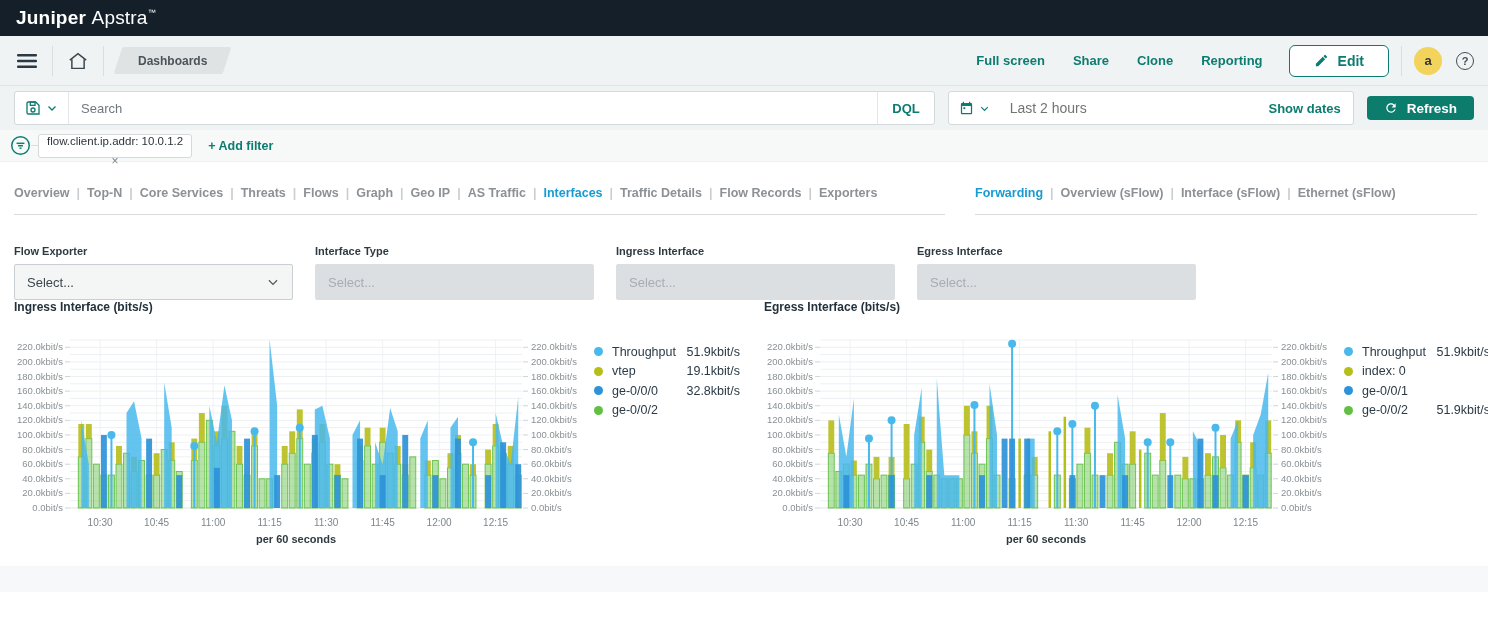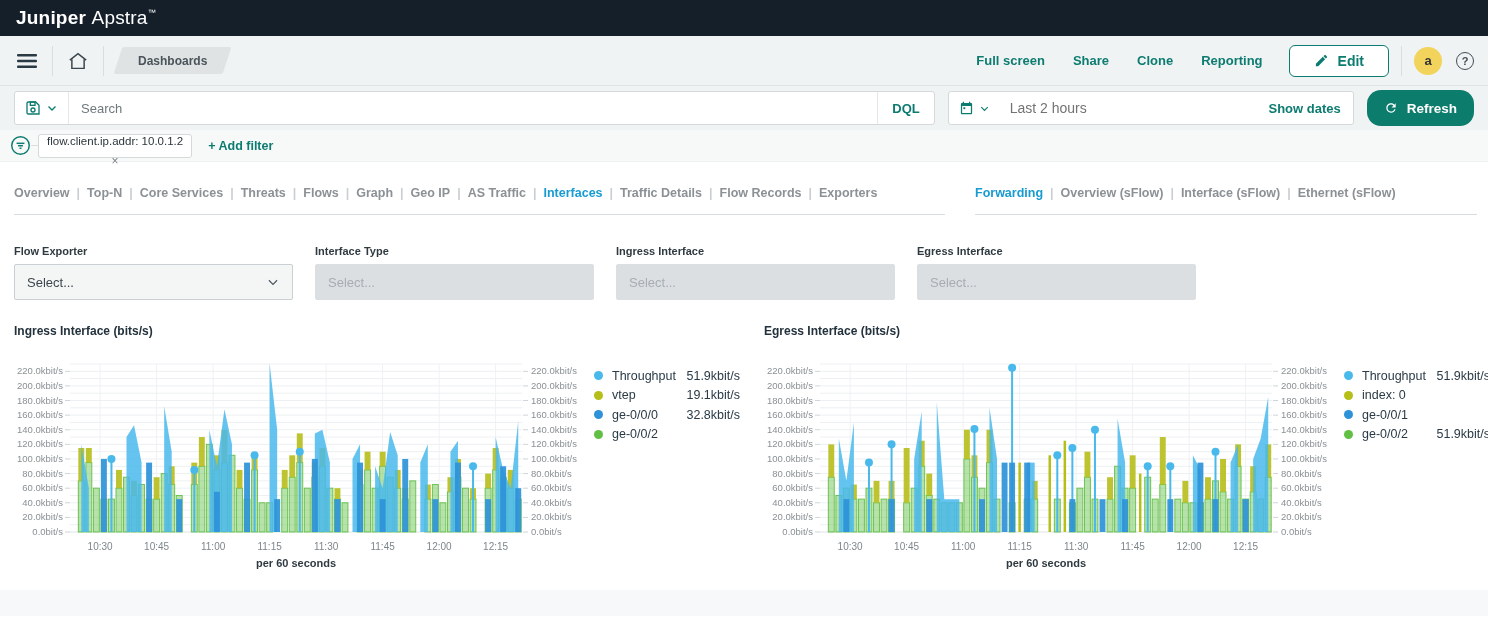--- a/index.html
+++ b/index.html
@@ -42,21 +42,21 @@
   .seg { display:flex; align-items:center; padding:0 10px; gap:5px; height:100%; }
   .seg-div { width:1px; height:100%; background:#e3e7e7; }
   .searchbox input { flex:1; border:none; outline:none; font-size:13px; color:#333; padding:0 12px;
     font-family:"Liberation Sans", sans-serif; background:transparent; }
   .searchbox input::placeholder { color:#6f787c; }
   .dql { color:var(--teal,#0d7c70); font-weight:bold; font-size:13px; padding:0 14px; border-left:1px solid #e3e7e7;
     height:100%; display:flex; align-items:center; cursor:pointer; }
   .datebox { width:406px; }
   .date-text { font-size:14px; color:#737373; padding:0 10px; flex:1; }
   .showdates { color:var(--teal,#0d7c70); font-weight:bold; font-size:13px; padding-right:12px; cursor:pointer; }
-  .refresh-btn { height:36px; background:var(--refresh-bg,#0c7c6d); color:#fff; border:none; border-radius:14px;
+  .refresh-btn { height:24px; background:var(--refresh-bg,#0c7c6d); color:#fff; border:none; border-radius:4px;
     font-weight:bold; font-size:13.5px; padding:0 17px; display:flex; align-items:center; gap:9px; cursor:pointer;
     font-family:"Liberation Sans", sans-serif; }
 
   
   .filterrow { height:32px; background:#f7f9f9; display:flex; align-items:center; padding:0 10px; border-bottom:1px solid #eef1f1; }
   .connector { width:7px; height:1px; background:#d9dede; }
   .fchip { background:#fff; border:1px solid #d4d9d9; border-radius:3px; height:24px; display:flex;
     align-items:center; padding:0 8px; font-size:11.5px; color:#2c363c; gap:7px;flex-direction:column; }
   .fchip .x { color:#7c8488; font-size:12px; cursor:pointer; }
   .addfilter { color:var(--teal,#0d7c70); font-weight:bold; font-size:12.5px; margin-left:16px; cursor:pointer; }
@@ -71,21 +71,21 @@
   .tab.active { color:var(--active-tab,#189bd1); }
   .tabsep { color:#c9ced1; font-size:12.5px; font-weight:bold; margin:0 7px; }
 
   .selectors { display:grid; grid-template-columns:repeat(4,279px); column-gap:22px; margin-top:30px; }
   .sel-label { font-size:11px; font-weight:bold; color:#2f3a40; margin-bottom:7px; }
   .sel-box { height:36px; border:1px solid #c9cfd2; background:#f4f6f6; border-radius:2px; display:flex;
     align-items:center; padding:0 12px; font-size:13px; color:#3c464c; cursor:pointer; }
   .sel-box .ph { flex:1; }
   .sel-box.disabled { background:#dcdfe2; border-color:#dcdfe2; color:#a7adb2; cursor:default; }
 
-  .charts { display:flex; gap:24px; margin-top:24px; }
+  .charts { display:flex; gap:24px; }
   .chart-block { width:728px; }
   .chart-title { font-size:12px; font-weight:bold; color:#23323c; margin-bottom:14px; }
   .chart-body { display:flex; }
   .legend { width:146px; margin-top:14px; }
   .legend-row { display:flex; align-items:center; height:19.5px; font-size:12.5px; color:#2a3a46; cursor:pointer; }
   .legend-dot { width:9px; height:9px; border-radius:50%; margin-right:9px; flex:0 0 auto; }
   .legend-name { flex:1; }
   .legend-val { text-align:right; }
 
   .footer-band { height:26px; background:#f7f8f9; margin-top:18px; }

